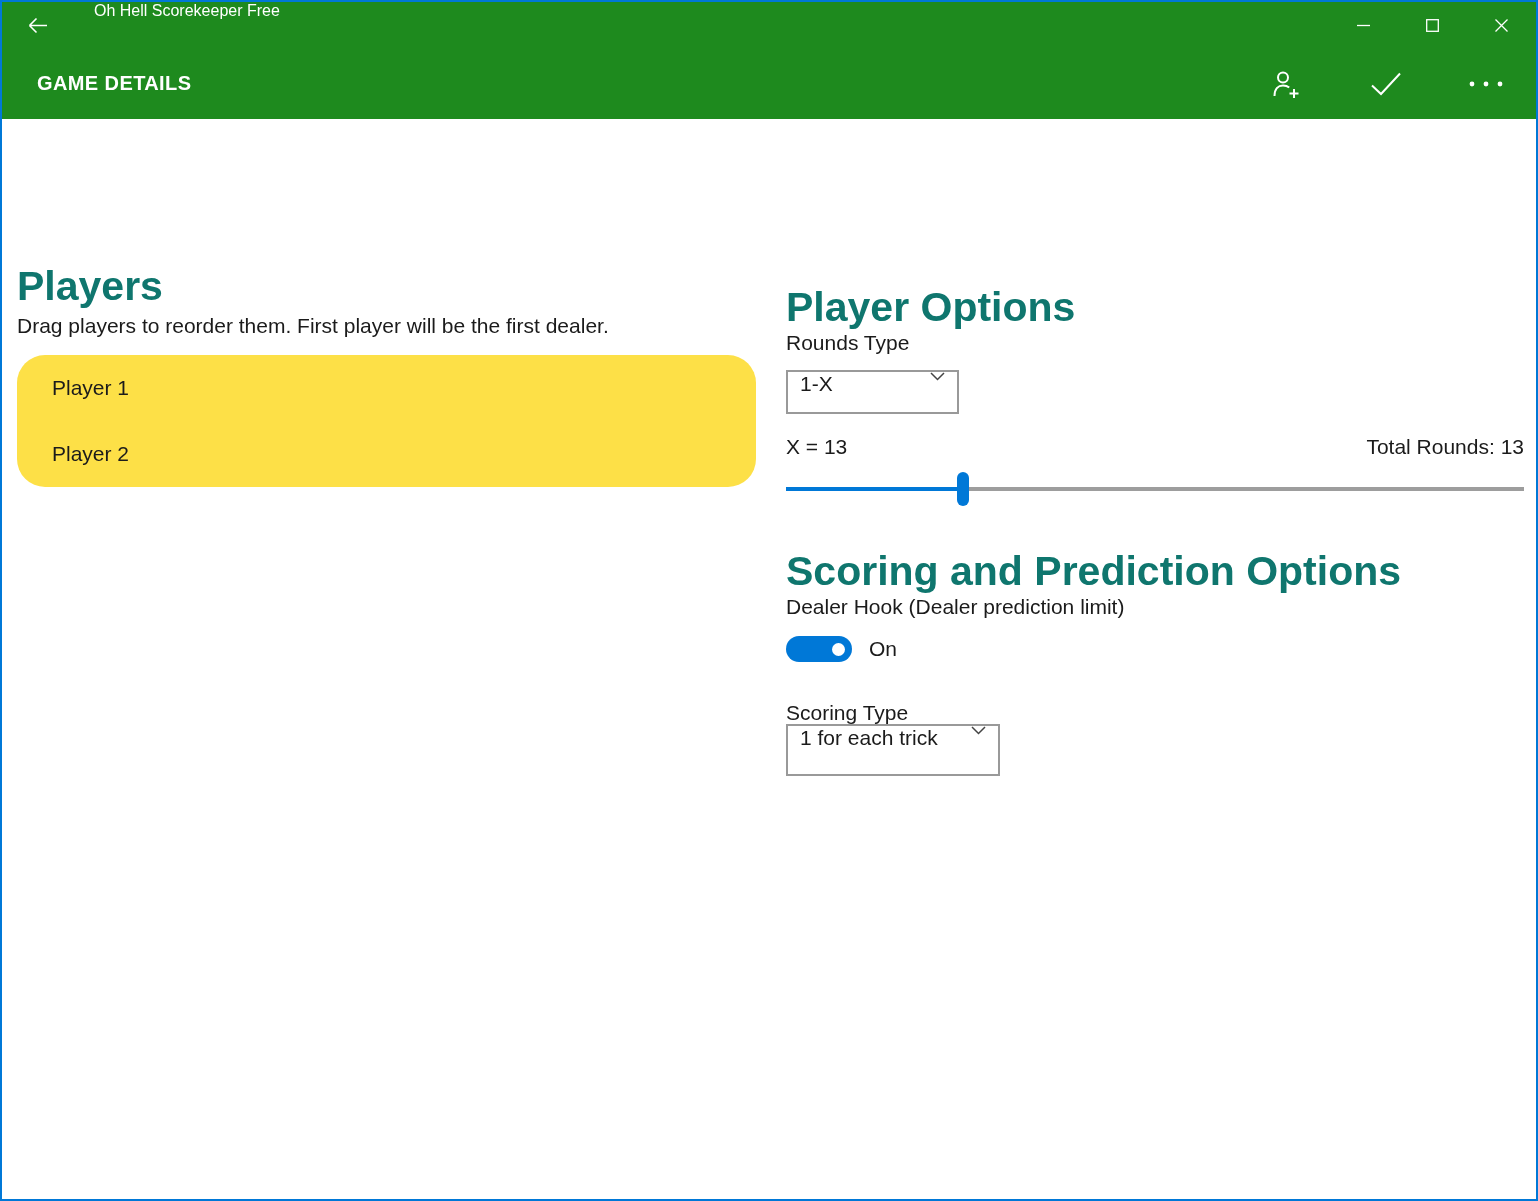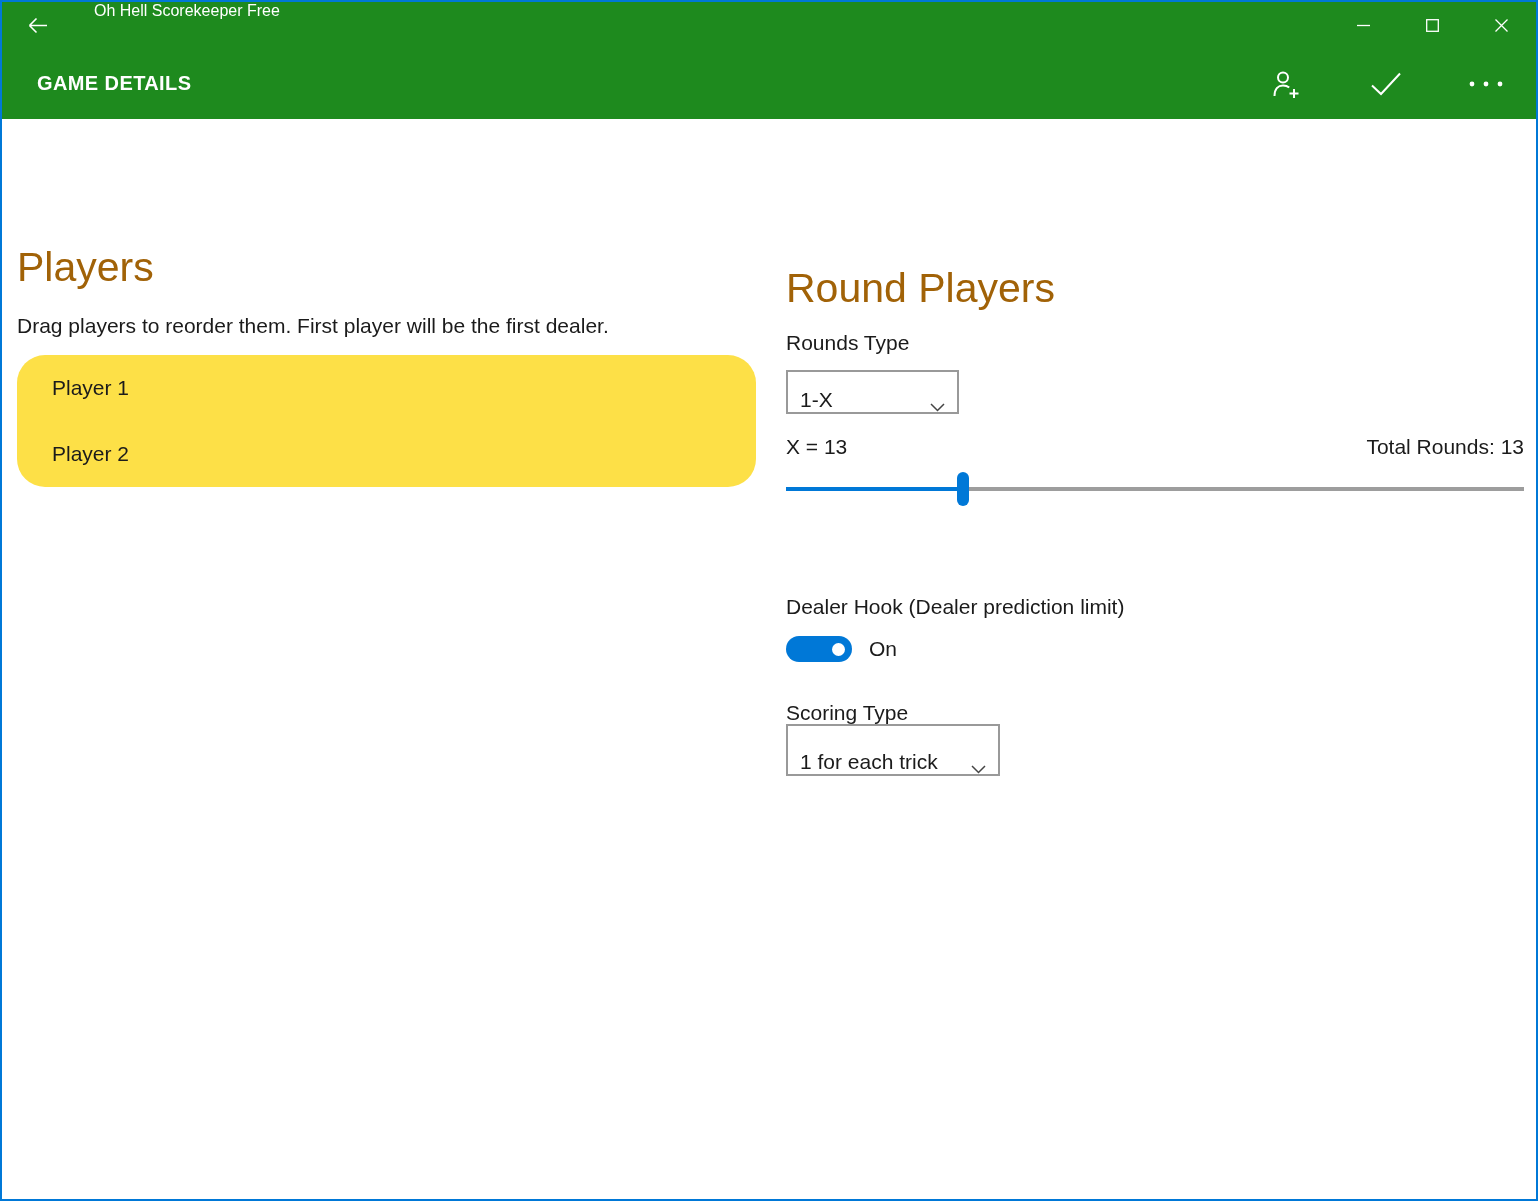--- a/index.html
+++ b/index.html
@@ -17,32 +17,32 @@
   .caption-buttons { margin-left:auto; display:flex; height:46px; }
   .caption-btn { width:69px; height:46px; display:flex; align-items:center; justify-content:center; cursor:pointer; }
   
   .commandbar { height:71px; background:#1e8a1e; display:flex; align-items:center; color:#fff; padding-left:35px; }
   .page-title { font-size:20px; font-weight:bold; letter-spacing:0.4px; }
   .command-actions { margin-left:auto; display:flex; height:71px; }
   .command-btn { width:100px; height:71px; display:flex; align-items:center; justify-content:center; cursor:pointer; }
   
   .content { position:relative; height:1082px; background:#fff; }
   .abs { position:absolute; }
-  .h-section { font-size:41px; font-weight:400; line-height:1.15; white-space:nowrap; color:#a16207; }
+  .h-section { font-size:41px; font-weight:700; line-height:1.15; white-space:nowrap; color:#0f766e;margin-top:19px; }
   .label { font-size:21px; line-height:1.3; white-space:nowrap; }
   
   .players-heading { left:15px; top:125px; }
   .players-desc { left:15px; top:193px; }
   .player-list { left:15px; top:236px; width:739px; background:#fde047;border-radius:28px; }
   .player-row { height:66px; display:flex; align-items:center; padding-left:35px; font-size:21px; cursor:grab; }
   
   .ro-heading { left:784px; top:146px; }
   .rounds-type-label { left:784px; top:210px; }
   .combobox {
-    border:2px solid #999; background:#fff; display:flex; align-items:flex-end;
+    border:2px solid #999; background:#fff; display:flex; align-items:flex-start;
     justify-content:space-between; padding:0 12px; font-size:21px; cursor:pointer;
   }
   .combobox-1 { left:784px; top:251px; width:173px; height:44px; }
   .combobox-2 { left:784px; top:605px; width:214px; height:52px; }
   .xrow { left:784px; top:316px; width:738px; display:flex; justify-content:space-between; font-size:21px; }
   .slider { left:784px; top:353px; width:738px; height:34px; cursor:pointer; }
   .slider-track { position:absolute; left:0; top:15px; width:100%; height:4px; background:#9d9d9d; }
   .slider-fill  { position:absolute; left:0; top:15px; height:4px; background:#0078d7; }
   .slider-thumb { position:absolute; top:0; width:12px; height:34px; border-radius:6px; background:#0078d7; cursor:grab; }
   
@@ -131,21 +131,21 @@
     <div class="abs label players-desc">Drag players to reorder them. First player will be the first dealer.</div>
     <div class="abs player-list">
       <div class="player-row">
         <span>Player 1</span>
       </div>
       <div class="player-row">
         <span>Player 2</span>
       </div>
     </div>
 
-    <div class="abs h-section ro-heading">Round Players</div>
+    <div class="abs h-section ro-heading">Player Options</div>
     <div class="abs label rounds-type-label">Rounds Type</div>
     <div class="abs combobox combobox-1">
       <span>1-X</span>
       <span>
         <svg width="15" height="9" viewBox="0 0 15 9">
             <path d="M1 1 L7.5 7.5 L14 1" fill="none" stroke="#444" stroke-width="1.5"></path>
           </svg>
       </span>
     </div>
 
@@ -153,20 +153,21 @@
       <span>X = 13</span>
       <span>Total Rounds: 13</span>
     </div>
 
     <div class="abs slider">
       <div class="slider-track"></div>
       <div class="slider-fill" style="width: 24%;"></div>
       <div class="slider-thumb" style="left: calc(24% - 6px);"></div>
     </div>
 
+    <div class="abs h-section sp-heading">Scoring and Prediction Options</div>
     <div class="abs label dealer-label">Dealer Hook (Dealer prediction limit)</div>
     <div class="abs toggle-row">
       <div class="toggle">
         <div class="toggle-knob"></div>
       </div>
       <span class="toggle-state">On</span>
     </div>
     <div class="abs label scoring-type-label">Scoring Type</div>
     <div class="abs combobox combobox-2">
       <span>1 for each trick</span>

